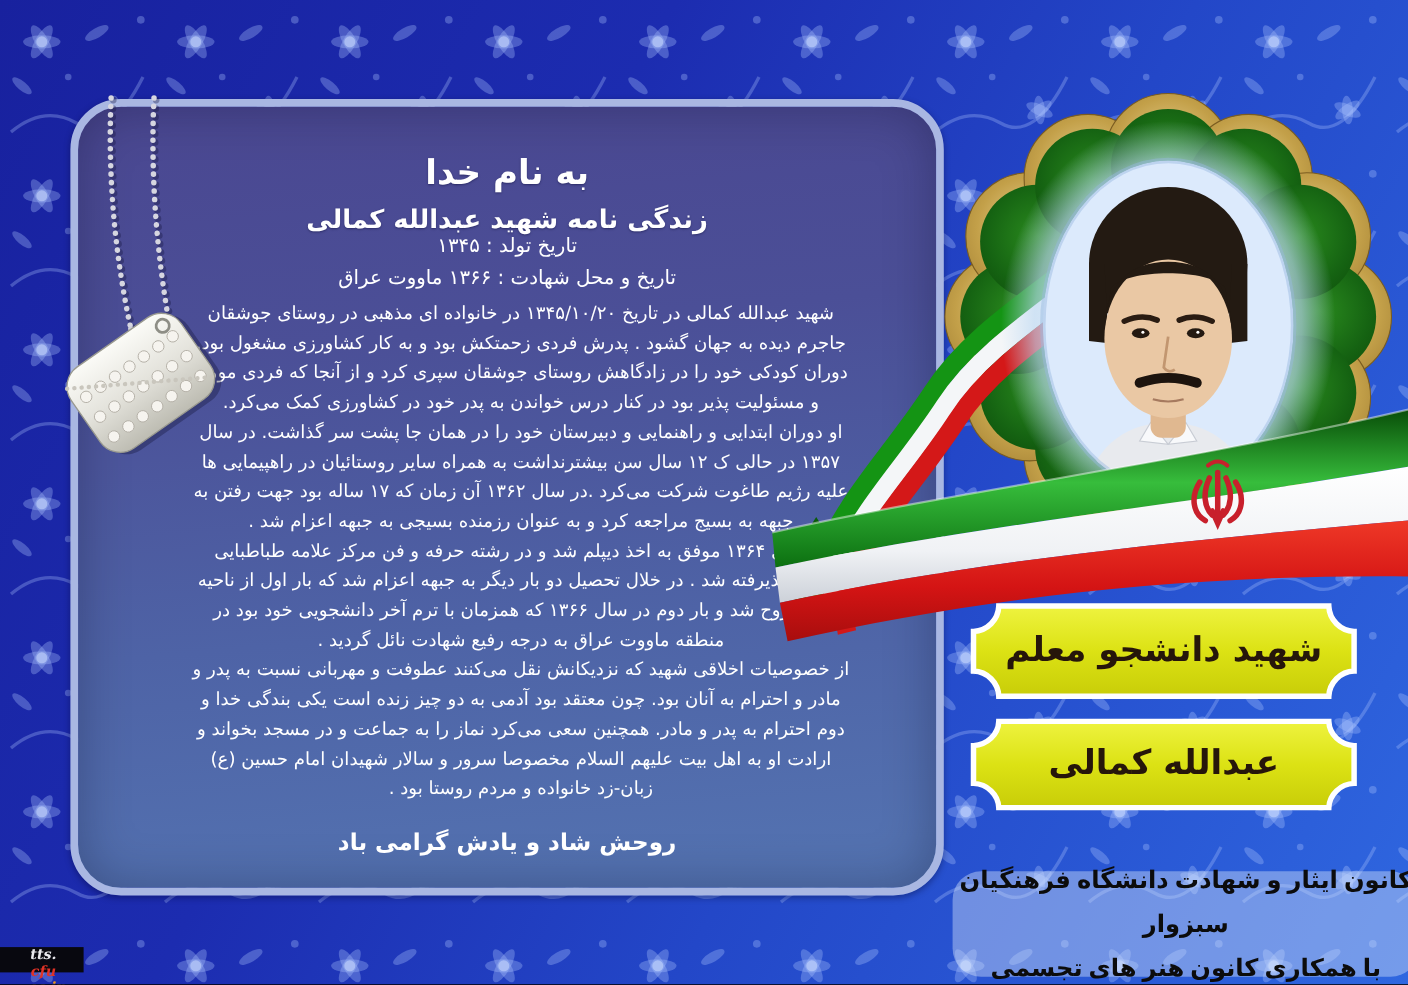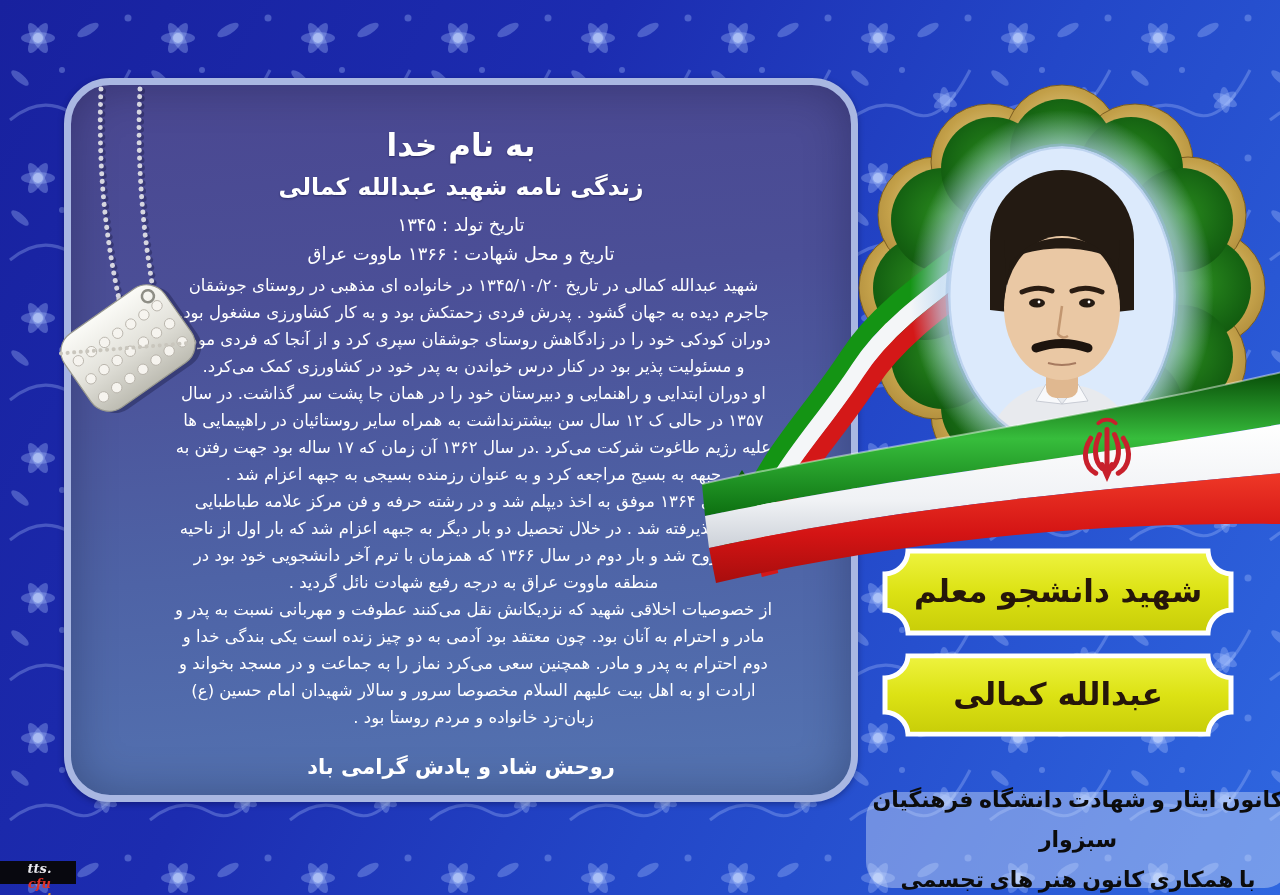--- a/index.html
+++ b/index.html
@@ -4,28 +4,28 @@
 <style>
   html,body{margin:0;padding:0;background:#000;}
   .poster{
     position:relative;width:1280px;height:895px;overflow:hidden;
     background:linear-gradient(118deg,#18219e 0%,#1c2cb0 35%,#2347c8 62%,#2f67e0 100%);
     font-family:"DejaVu Sans","Liberation Sans",sans-serif;
   }
   .bg-pattern{position:absolute;inset:0;z-index:0;}
   
   .panel{
-    position:absolute;left:64px;top:78px;width:780px;height:710px;z-index:2;
+    position:absolute;left:64px;top:90px;width:780px;height:710px;z-index:2;
     border:7px solid #a9b7e2;border-radius:46px;
     background:linear-gradient(175deg,#4a4791 0%,#4b4f97 30%,#4e63a6 65%,#5474b2 100%);
     box-shadow:inset 0 0 46px rgba(0,0,25,.28), 0 2px 6px rgba(0,0,40,.35);
   }
   .panel-content{position:absolute;inset:0;direction:rtl;text-align:center;color:#fff;padding-top:42px;}
   .bismillah{font-size:31px;font-weight:bold;margin-bottom:10px;text-shadow:0 1px 2px rgba(0,0,40,.4);}
-  .subtitle{font-size:23.5px;font-weight:bold;margin-bottom:13px;text-shadow:0 1px 2px rgba(0,0,40,.4);}
+  .subtitle{font-size:23.5px;font-weight:bold;text-shadow:0 1px 2px rgba(0,0,40,.4);}
   .meta{font-size:18px;margin-bottom:8px;}
   .bio{margin-top:8px;font-size:16.5px;line-height:27px;padding-left:25px;}
   .bio div{white-space:nowrap;}
   .closing{margin-top:24px;font-size:21px;font-weight:bold;}
   
   .dogtag-svg{position:absolute;inset:0;z-index:3;pointer-events:none;}
   .art-svg{position:absolute;inset:0;z-index:4;pointer-events:none;}
   
   .badge{position:absolute;left:880px;width:356px;z-index:6;}
   .badge1{top:546px;height:92px;}

